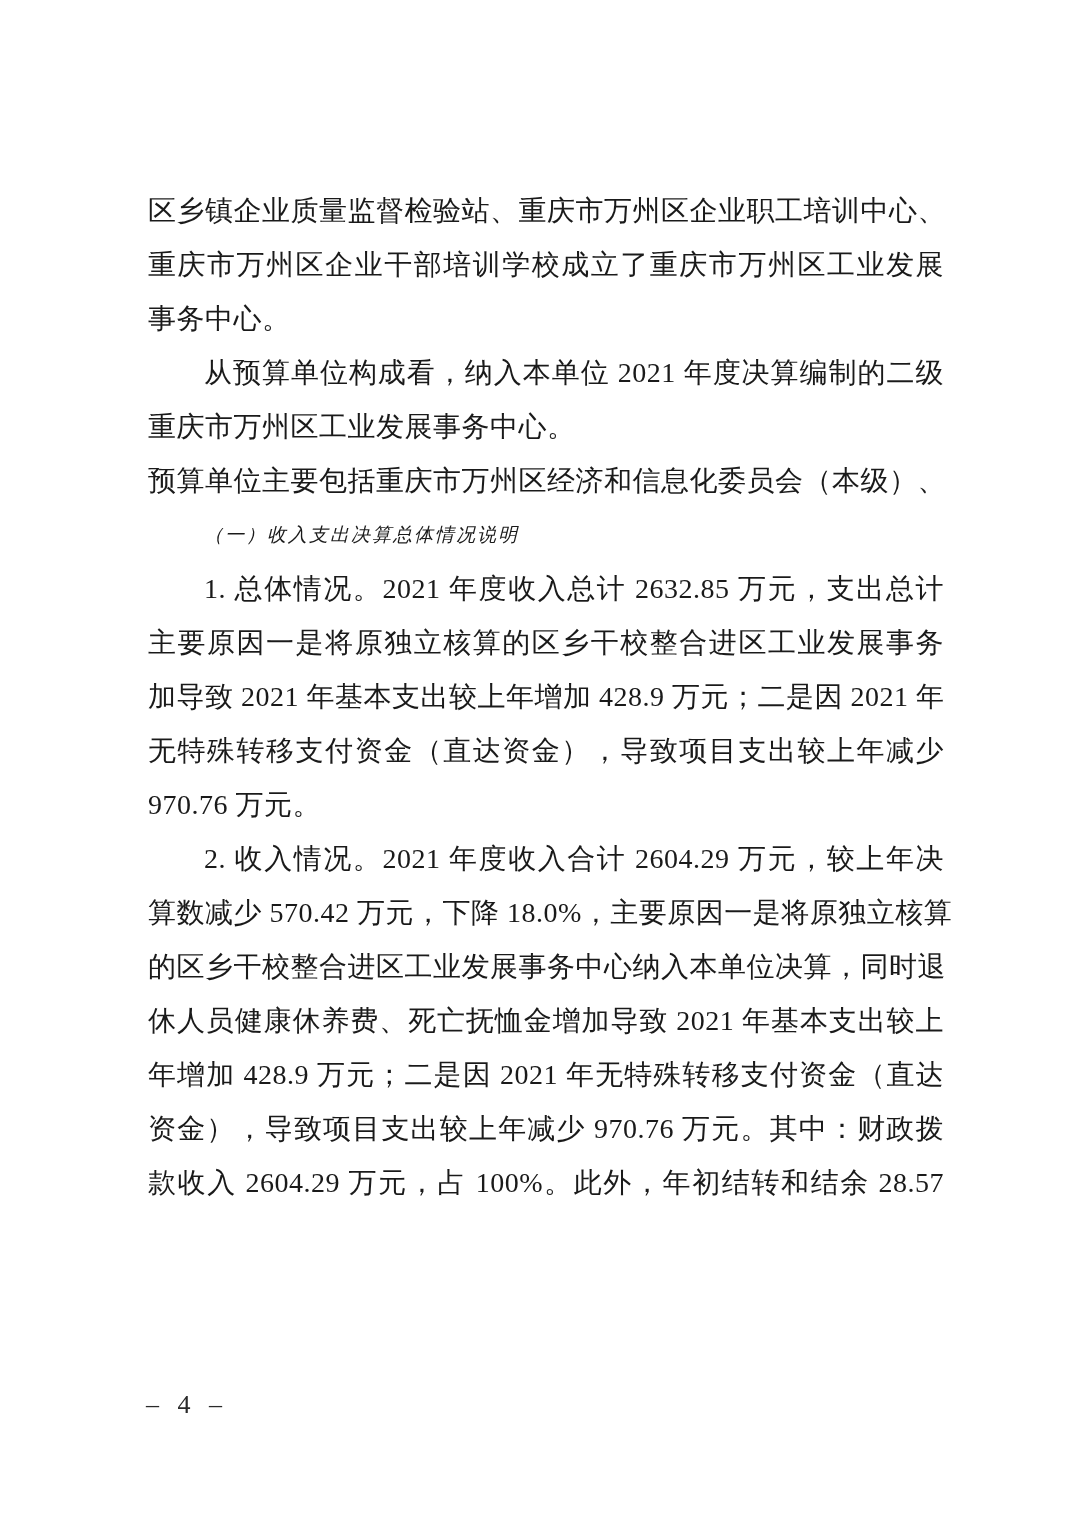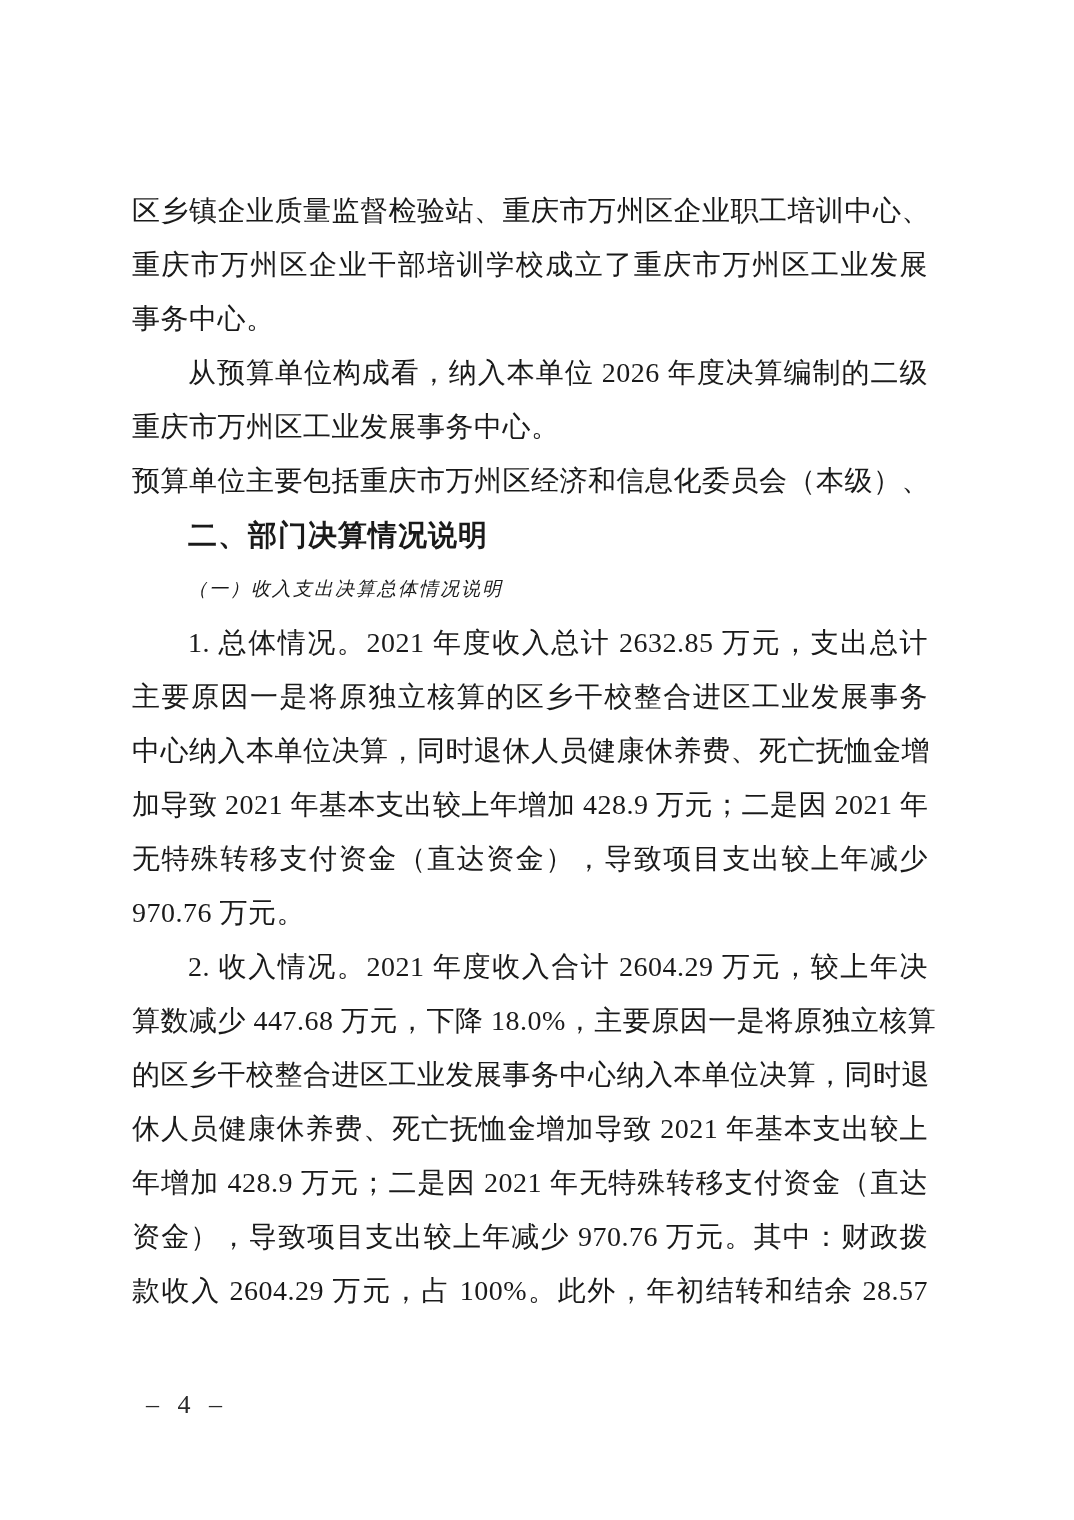--- a/index.html
+++ b/index.html
@@ -11,21 +11,21 @@
     position: relative;
     width: 1074px;
     height: 1520px;
     background: #ffffff;
     overflow: hidden;
     font-family: "Liberation Serif", "DejaVu Serif", serif;
     color: #1a1a1a;
   }
   .text-block {
     position: absolute;
-    left: 132px;
+    left: 148px;
     top: 184px;
     width: 796px;
   }
   .ln {
     height: 54px;
     line-height: 54px;
     font-size: 28px;
     text-align: justify;
     text-align-last: justify;
     white-space: nowrap;
@@ -69,37 +69,35 @@
 <body>
 
 <div class="page">
 
   <div class="text-block">
 
     <div class="ln">区乡镇企业质量监督检验站、重庆市万州区企业职工培训中心、</div>
     <div class="ln">重庆市万州区企业干部培训学校成立了重庆市万州区工业发展</div>
     <div class="ln last">事务中心。</div>
 
-    <div class="ln indent">从预算单位构成看，纳入本单位 2026 年度决算编制的二级</div>
+    <div class="ln indent">从预算单位构成看，纳入本单位 2021 年度决算编制的二级</div>
     <div class="ln last">重庆市万州区工业发展事务中心。</div>
     <div class="ln">预算单位主要包括重庆市万州区经济和信息化委员会（本级）、</div>
 
-    <div class="ln heading indent">二、部门决算情况说明</div>
 
     <div class="ln subheading indent">（一）收入支出决算总体情况说明</div>
 
     <div class="ln indent">1. 总体情况。2021 年度收入总计 2632.85 万元，支出总计</div>
     <div class="ln">主要原因一是将原独立核算的区乡干校整合进区工业发展事务</div>
-    <div class="ln">中心纳入本单位决算，同时退休人员健康休养费、死亡抚恤金增</div>
     <div class="ln">加导致 2021 年基本支出较上年增加 428.9 万元；二是因 2021 年</div>
     <div class="ln">无特殊转移支付资金（直达资金），导致项目支出较上年减少</div>
     <div class="ln last">970.76 万元。</div>
 
     <div class="ln indent">2. 收入情况。2021 年度收入合计 2604.29 万元，较上年决</div>
-    <div class="ln">算数减少 447.68 万元，下降 18.0%，主要原因一是将原独立核算</div>
+    <div class="ln">算数减少 570.42 万元，下降 18.0%，主要原因一是将原独立核算</div>
     <div class="ln">的区乡干校整合进区工业发展事务中心纳入本单位决算，同时退</div>
     <div class="ln">休人员健康休养费、死亡抚恤金增加导致 2021 年基本支出较上</div>
     <div class="ln">年增加 428.9 万元；二是因 2021 年无特殊转移支付资金（直达</div>
     <div class="ln">资金），导致项目支出较上年减少 970.76 万元。其中：财政拨</div>
     <div class="ln">款收入 2604.29 万元，占 100%。此外，年初结转和结余 28.57</div>
 
   </div>
 
   <div class="footer">– 4 –</div>
 

